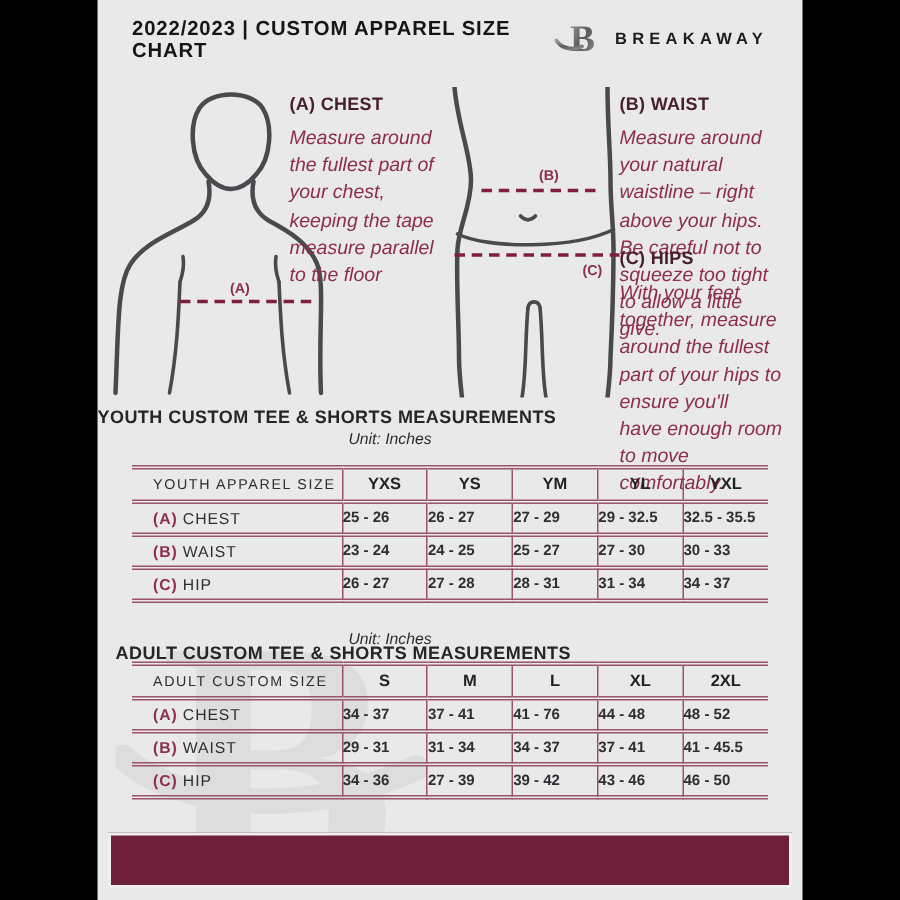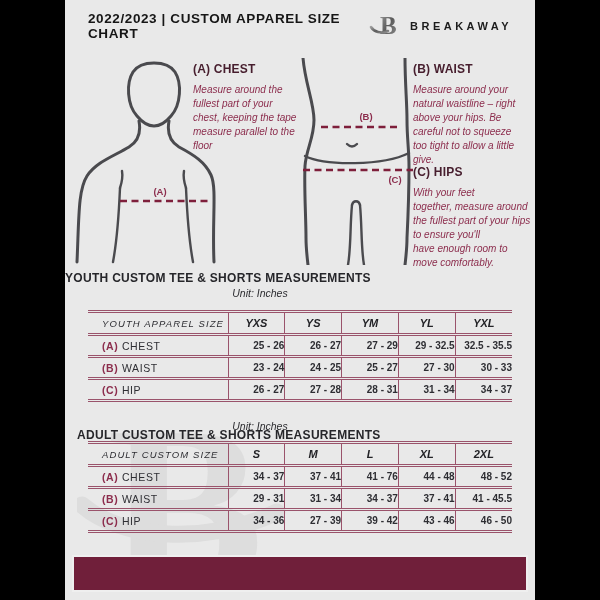--- a/index.html
+++ b/index.html
@@ -20,21 +20,21 @@
 
   
   .topbar{position:absolute;left:0;top:0;width:470px;height:52px;display:flex;align-items:center;justify-content:center;padding:0 23px;}
   .doc-title{font-size:13.5px;font-weight:bold;color:#161616;letter-spacing:0.6px;font-stretch:condensed;}
   .brand{display:flex;align-items:center;gap:7px;}
   .brand-name{font-size:11px;font-weight:bold;color:#1c1c1c;letter-spacing:3.5px;}
 
   
   .guide-block{position:absolute;z-index:1;}
   .guide-block h3{font-size:12px;font-weight:800;color:var(--maroon-dark);letter-spacing:0.2px;margin-bottom:7px;}
-  .guide-block p{font-size:10px;font-style:italic;color:var(--maroon-text);line-height:1.4;white-space:pre-line;}
+  .guide-block p{font-size:13px;font-style:italic;color:var(--maroon-text);line-height:1.4;white-space:pre-line;}
   .g-chest{left:128px;top:62px;width:106px;}
   .g-waist{left:348px;top:62px;width:112px;}
   .g-hips{left:348px;top:165px;width:119px;}
 
   .fig{position:absolute;z-index:0;}
   .fig-torso{left:8px;top:55px;}
   .fig-lower{left:230px;top:58px;}
   .fig path{fill:none;stroke:var(--outline);stroke-width:3;stroke-linecap:round;}
   .fig path.thin{stroke-width:2.4;}
   .fig line.dash{stroke:var(--dash);stroke-width:2.4;stroke-dasharray:7 4.5;}
@@ -45,28 +45,28 @@
   .section-unit{position:absolute;left:0;width:390px;text-align:center;font-size:10.5px;font-style:italic;color:#2c2c30;z-index:1;}
   .t-youth-title{top:271px;}  .t-youth-unit{top:287px;}
   .t-adult-title{top:428px;margin-left:12px;}  .t-adult-unit{top:420px;}
 
   
   table.size-table{position:absolute;left:23px;width:424px;border-collapse:collapse;table-layout:fixed;z-index:1;}
   .tbl-youth{top:310px;}
   .tbl-adult{top:441px;}
   table.size-table th,table.size-table td{font-weight:normal;}
   table.size-table col.c-label{width:140px;}
-  table.size-table thead th{height:23px;border-top:3px double var(--line);border-bottom:3px double var(--line);font-style:italic;}
+  table.size-table thead th{height:23px;border-top:3px double var(--line);border-bottom:3px double var(--line);}
   table.size-table tbody tr{border-bottom:3px double var(--line);}
   table.size-table th:not(:first-child),table.size-table td{border-left:1px solid var(--line);}
   table.size-table thead th:first-child{text-align:left;padding-left:14px;font-size:9.5px;letter-spacing:1.1px;color:#2e2e33;}
   table.size-table thead th:not(:first-child){font-size:11px;font-weight:bold;color:#222226;text-align:center;margin-left:42px;}
   table.size-table tbody th{height:22px;text-align:left;padding-left:14px;font-size:10.5px;letter-spacing:0.6px;color:#2e2e33;font-weight:500;}
   table.size-table tbody th .prefix{color:var(--maroon-text);font-weight:bold;}
-  table.size-table tbody td{height:22px;text-align:right;font-size:10px;font-weight:600;color:#2e2e33;}
+  table.size-table tbody td{height:22px;text-align:left;font-size:10px;font-weight:600;color:#2e2e33;}
 
   
   .watermark{position:absolute;left:12px;top:400px;z-index:0;pointer-events:none;}
   .footer-bar{position:absolute;left:7px;top:555px;width:456px;height:37px;background:var(--maroon);border:2px solid #efefef;z-index:2;}
 </style>
 </head>
 <body>
 
 <div class="stage">
   <div class="page">

